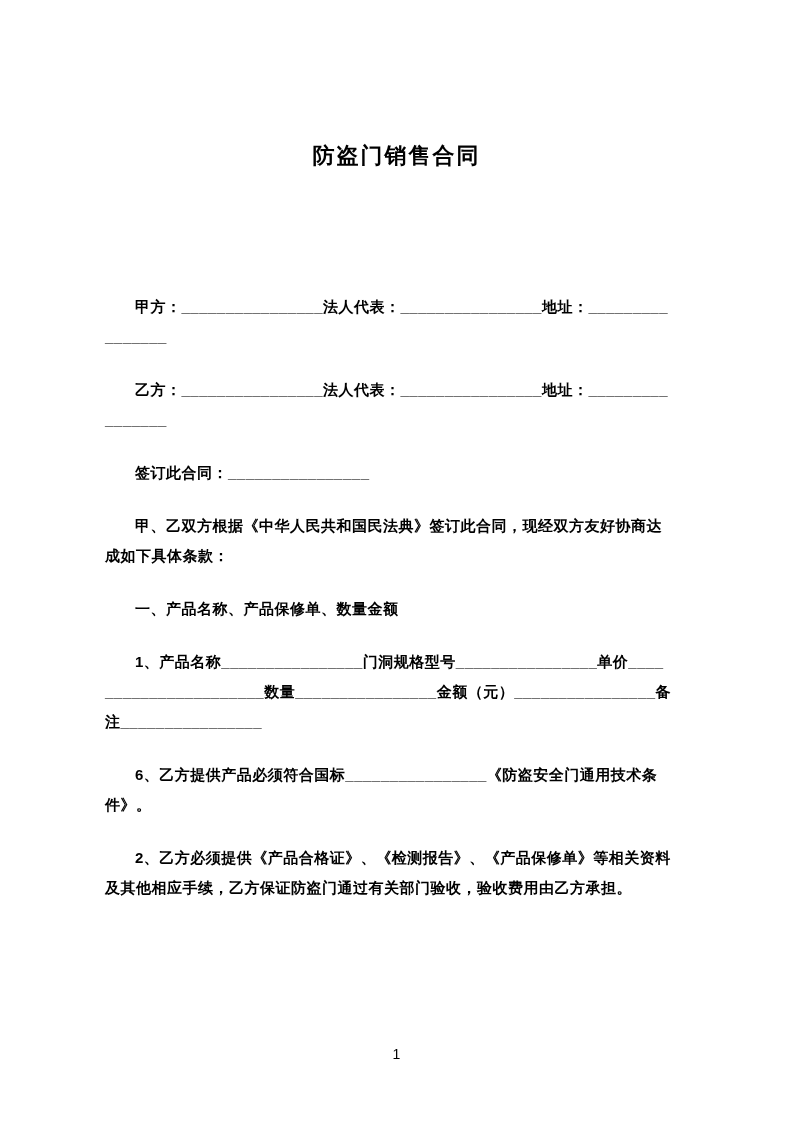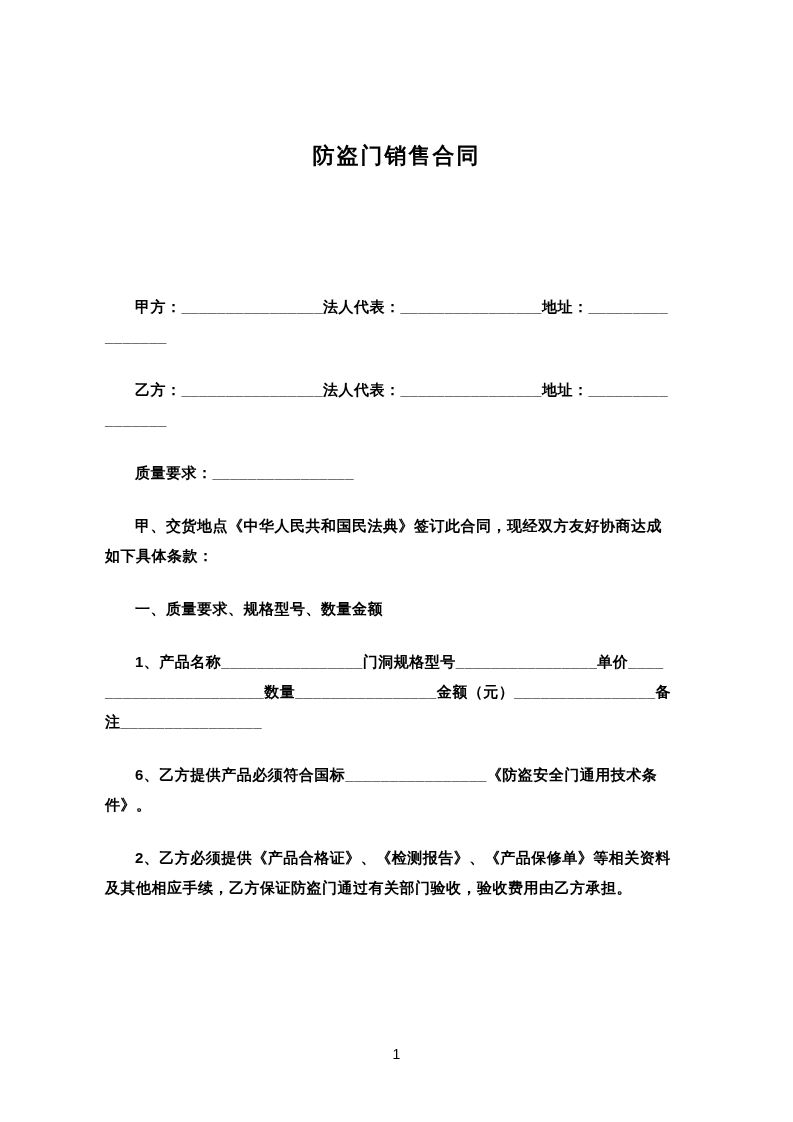--- a/index.html
+++ b/index.html
@@ -53,25 +53,25 @@
 <body>
 
 <div class="page">
 
   <h1 class="title">防盗门销售合同</h1>
 
   <p class="para">甲方：________________法人代表：________________地址：________________</p>
 
   <p class="para">乙方：________________法人代表：________________地址：________________</p>
 
-  <p class="para">质量要求：________________</p>
+  <p class="para">签订此合同：________________</p>
 
-  <p class="para">甲、交货地点《中华人民共和国民法典》签订此合同，现经双方友好协商达成如下具体条款：</p>
+  <p class="para">甲、乙双方根据《中华人民共和国民法典》签订此合同，现经双方友好协商达成如下具体条款：</p>
 
-  <p class="para">一、质量要求、规格型号、数量金额</p>
+  <p class="para">一、产品名称、产品保修单、数量金额</p>
 
   <p class="para">1、产品名称________________门洞规格型号________________单价______________________数量________________金额（元）________________备注________________</p>
 
 
 
 
 
   <p class="para">6、乙方提供产品必须符合国标________________《防盗安全门通用技术条件》。</p>
 
   <p class="para">2、乙方必须提供《产品合格证》、《检测报告》、《产品保修单》等相关资料及其他相应手续，乙方保证防盗门通过有关部门验收，验收费用由乙方承担。</p>

